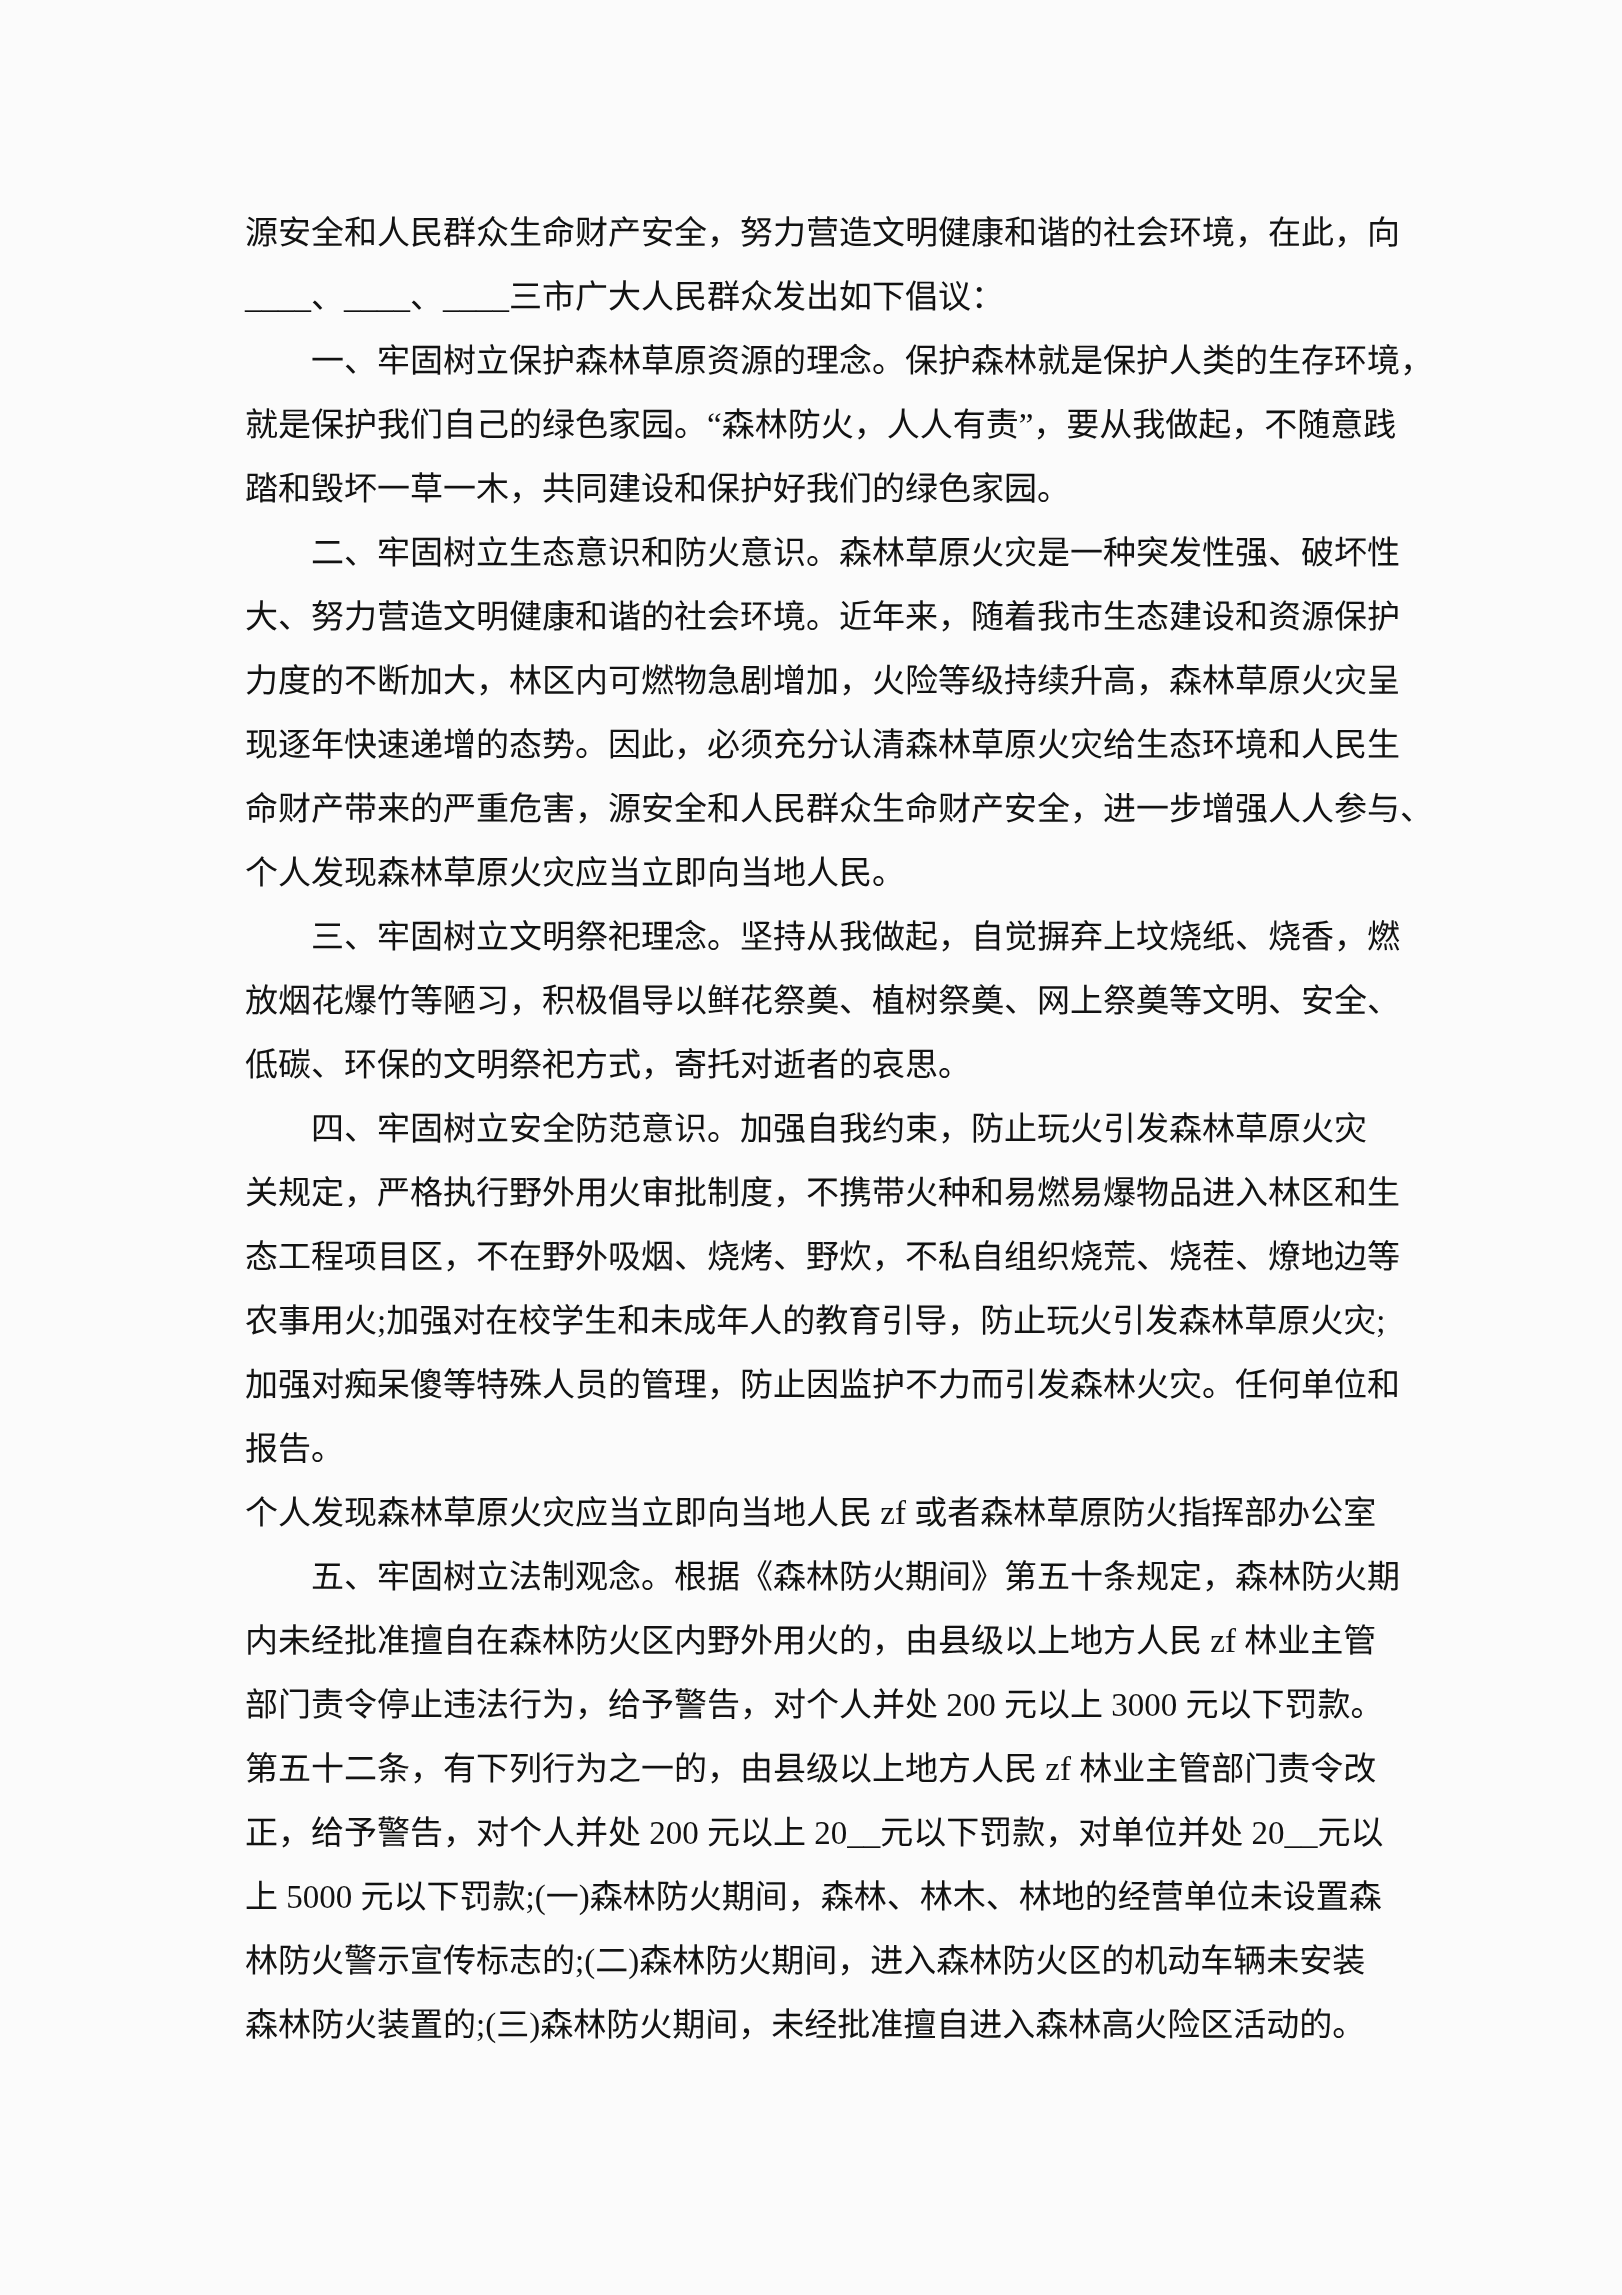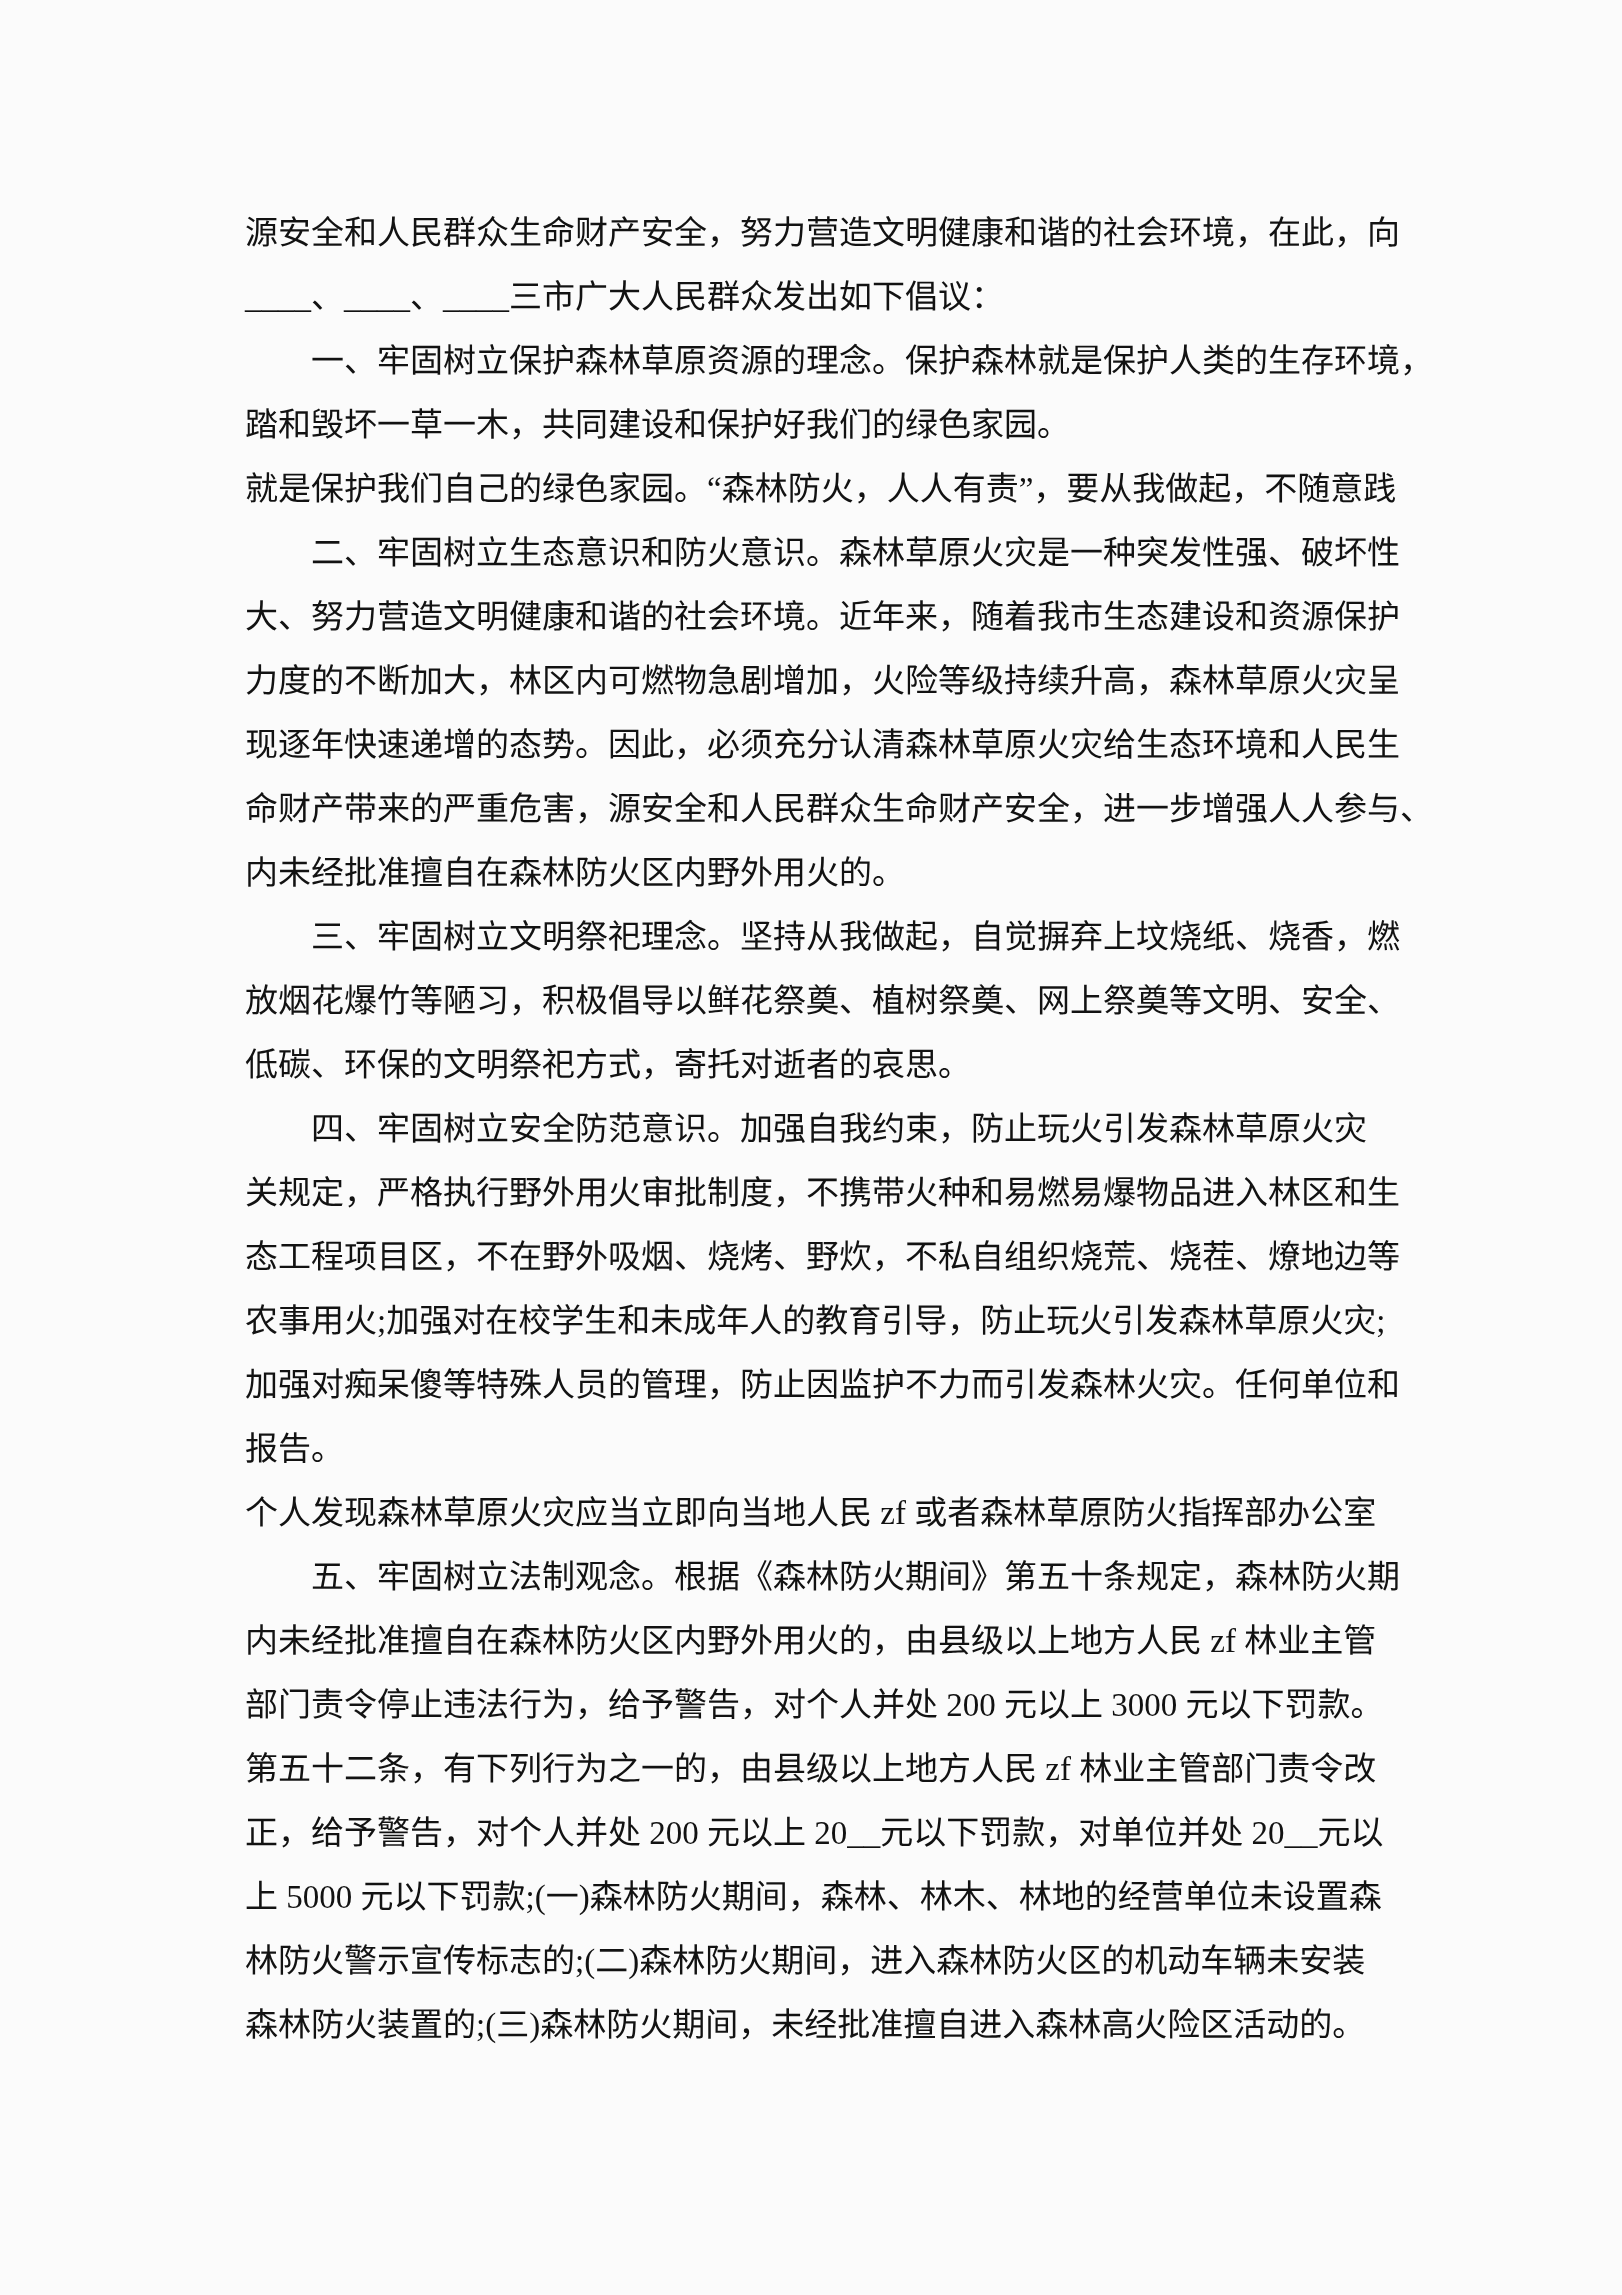--- a/index.html
+++ b/index.html
@@ -39,28 +39,28 @@
   }
 </style>
 </head>
 <body>
 
 <div class="page">
   <div class="body-text">
     <div class="line">源安全和人民群众生命财产安全，努力营造文明健康和谐的社会环境，在此，向</div>
     <div class="line">____、____、____三市广大人民群众发出如下倡议：</div>
     <div class="line">　　一、牢固树立保护森林草原资源的理念。保护森林就是保护人类的生存环境，</div>
+    <div class="line">就是保护我们自己的绿色家园。“森林防火，人人有责”，要从我做起，不随意践</div>
     <div class="line">踏和毁坏一草一木，共同建设和保护好我们的绿色家园。</div>
-    <div class="line">就是保护我们自己的绿色家园。“森林防火，人人有责”，要从我做起，不随意践</div>
     <div class="line">　　二、牢固树立生态意识和防火意识。森林草原火灾是一种突发性强、破坏性</div>
     <div class="line">大、努力营造文明健康和谐的社会环境。近年来，随着我市生态建设和资源保护</div>
     <div class="line">力度的不断加大，林区内可燃物急剧增加，火险等级持续升高，森林草原火灾呈</div>
     <div class="line">现逐年快速递增的态势。因此，必须充分认清森林草原火灾给生态环境和人民生</div>
     <div class="line">命财产带来的严重危害，源安全和人民群众生命财产安全，进一步增强人人参与、</div>
-    <div class="line">内未经批准擅自在森林防火区内野外用火的。</div>
+    <div class="line">个人发现森林草原火灾应当立即向当地人民。</div>
     <div class="line">　　三、牢固树立文明祭祀理念。坚持从我做起，自觉摒弃上坟烧纸、烧香，燃</div>
     <div class="line">放烟花爆竹等陋习，积极倡导以鲜花祭奠、植树祭奠、网上祭奠等文明、安全、</div>
     <div class="line">低碳、环保的文明祭祀方式，寄托对逝者的哀思。</div>
     <div class="line">　　四、牢固树立安全防范意识。加强自我约束，防止玩火引发森林草原火灾</div>
     <div class="line">关规定，严格执行野外用火审批制度，不携带火种和易燃易爆物品进入林区和生</div>
     <div class="line">态工程项目区，不在野外吸烟、烧烤、野炊，不私自组织烧荒、烧茬、燎地边等</div>
     <div class="line">农事用火;加强对在校学生和未成年人的教育引导，防止玩火引发森林草原火灾;</div>
     <div class="line">加强对痴呆傻等特殊人员的管理，防止因监护不力而引发森林火灾。任何单位和</div>
     <div class="line">报告。</div>
     <div class="line">个人发现森林草原火灾应当立即向当地人民 zf 或者森林草原防火指挥部办公室</div>

